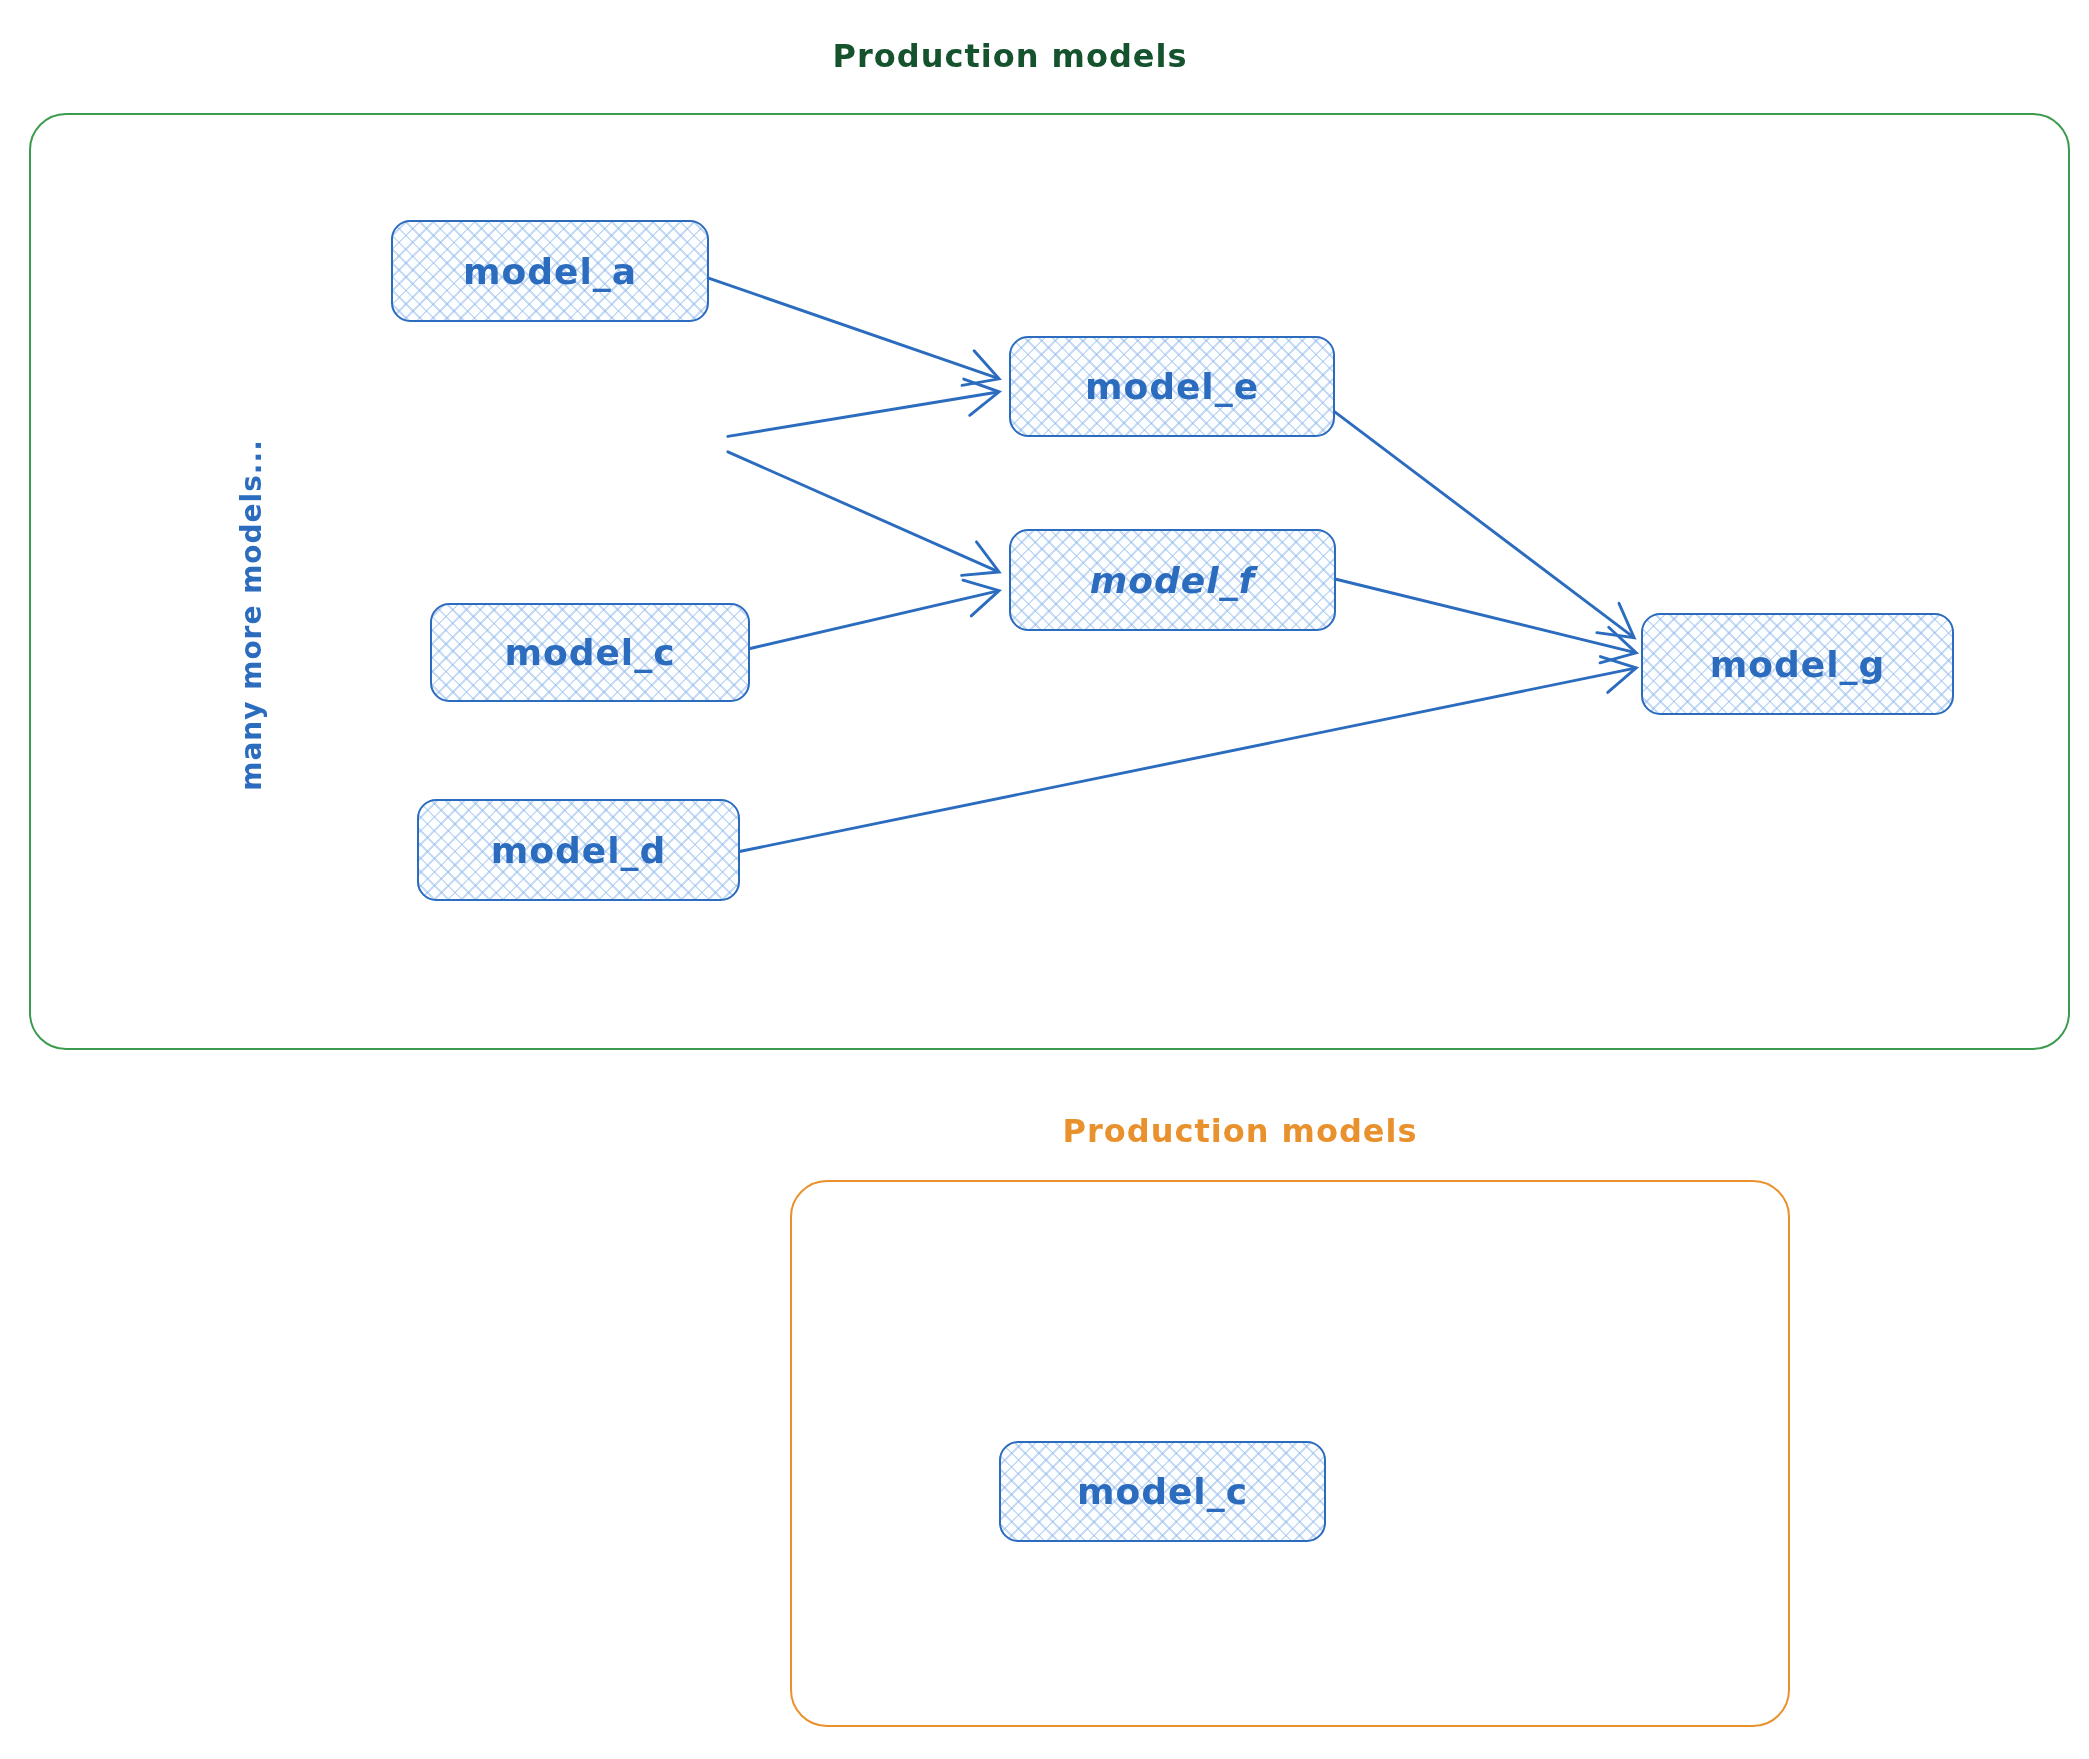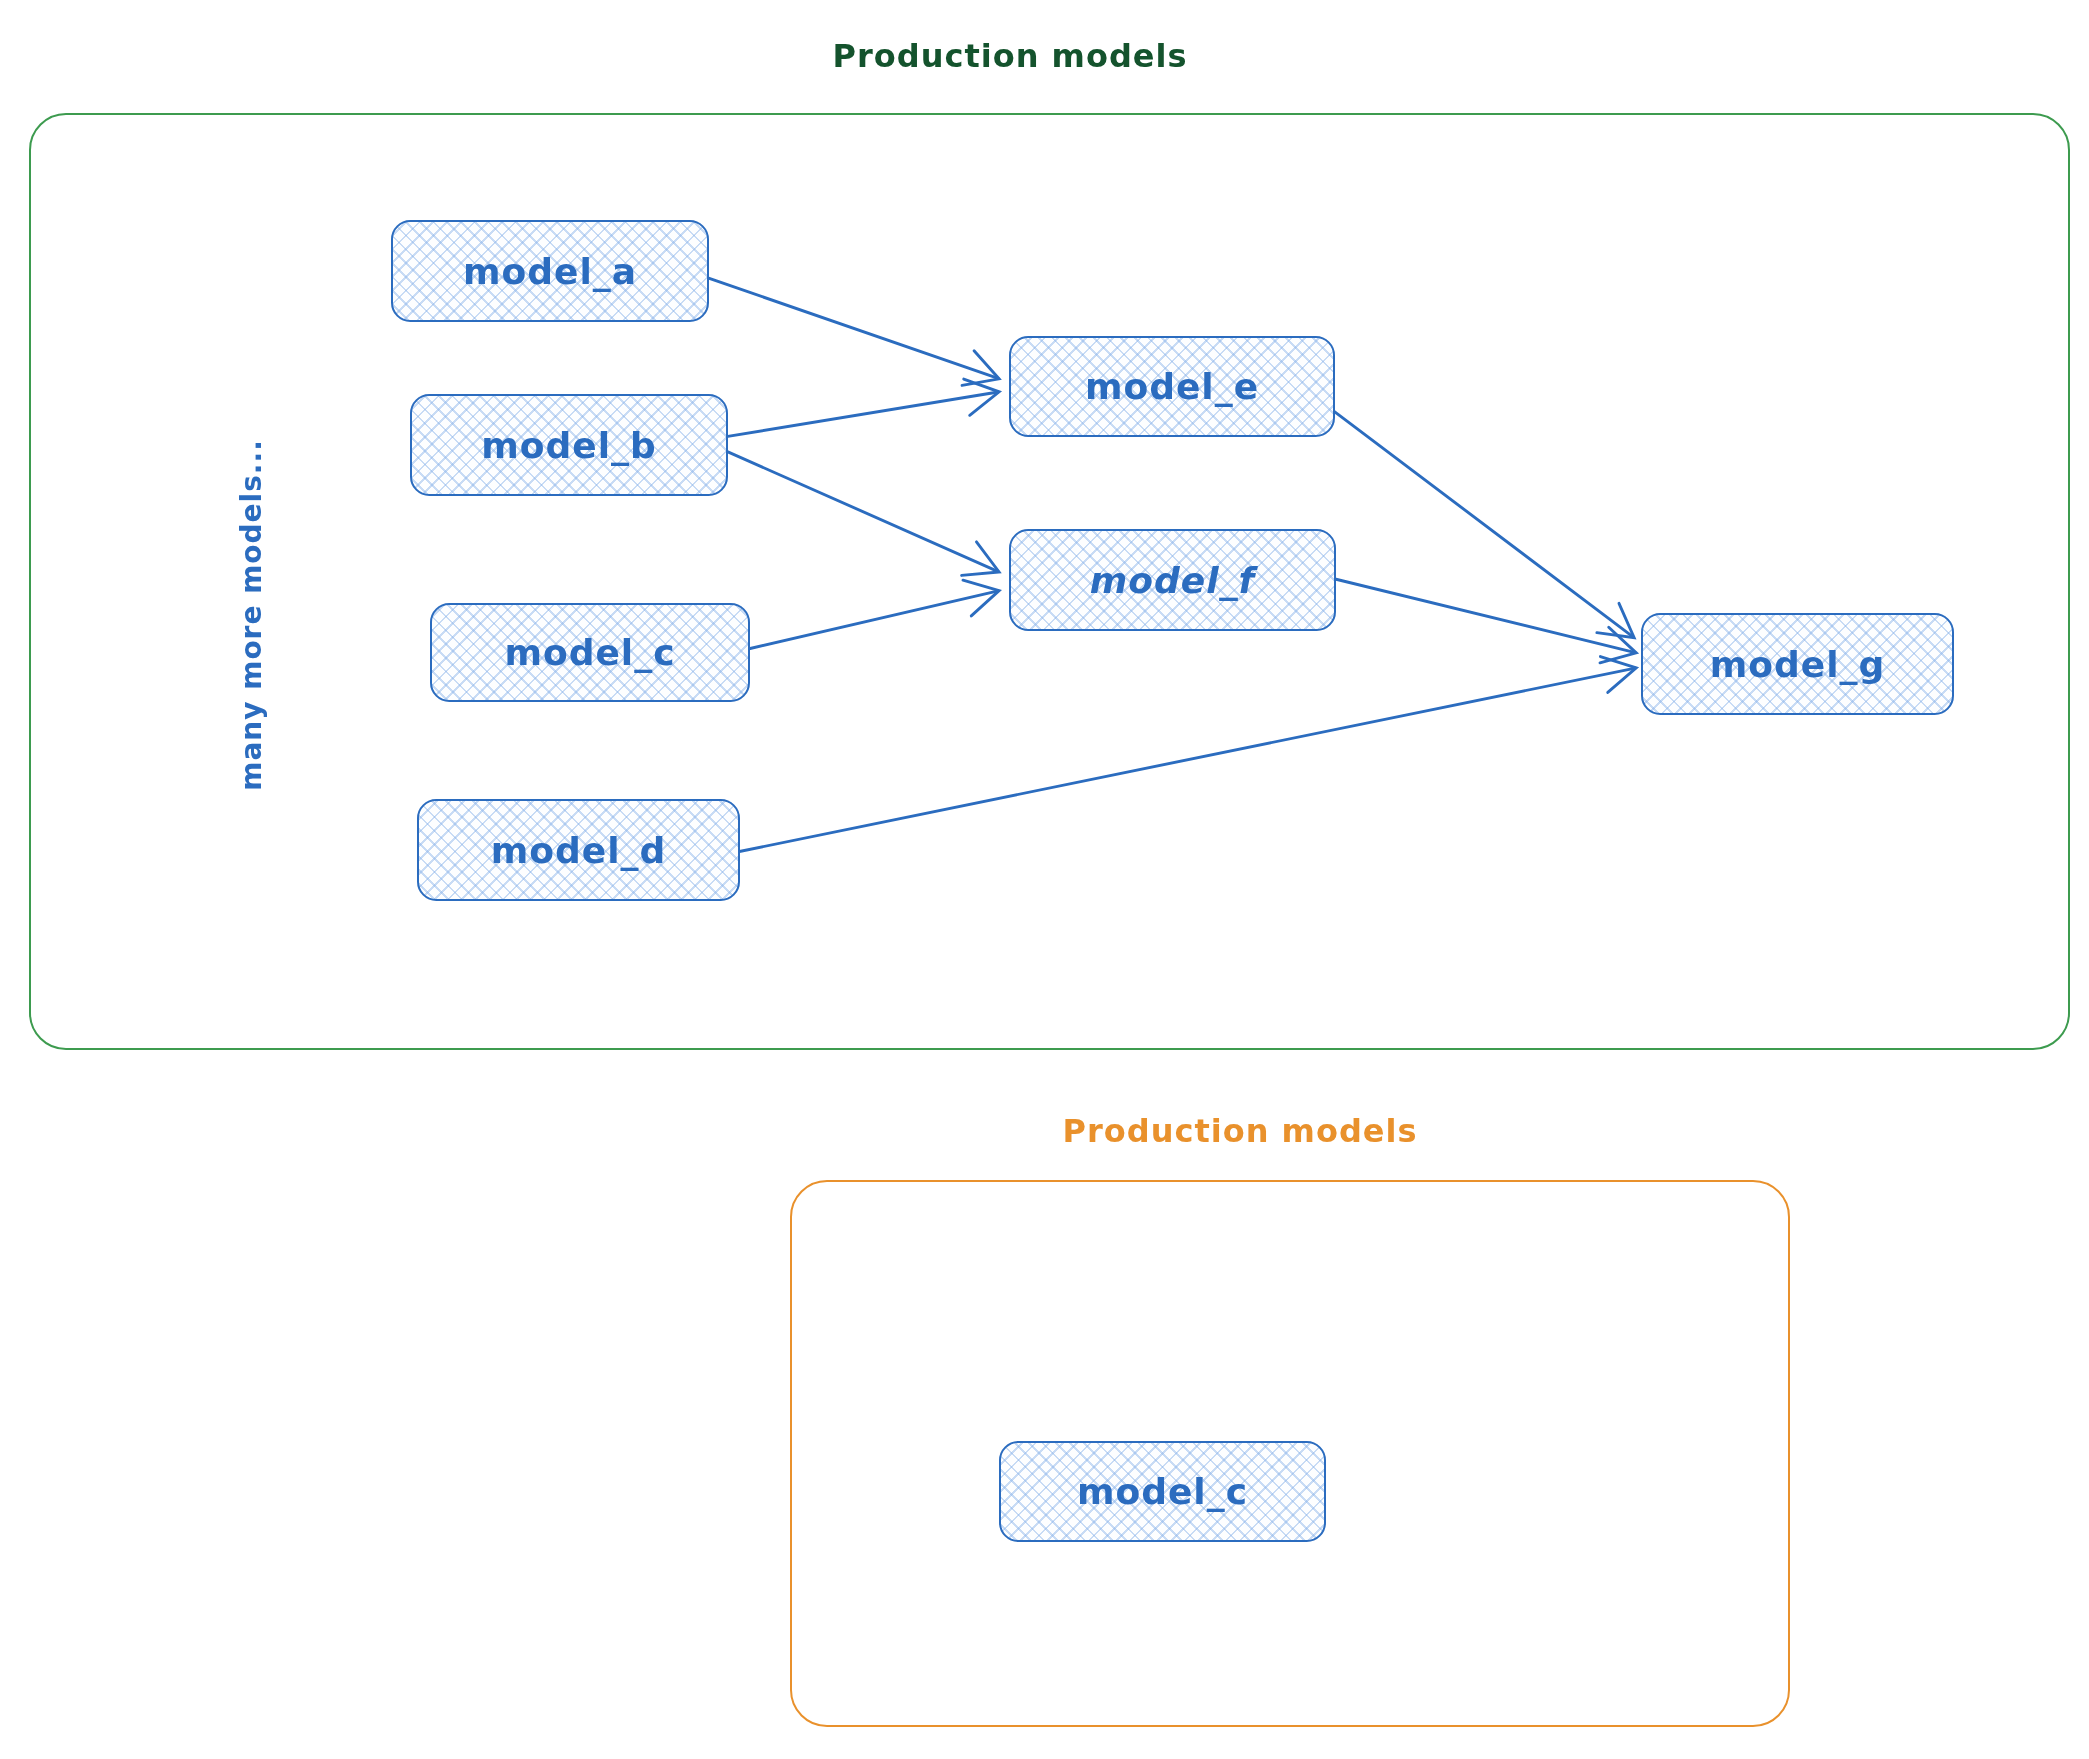--- a/index.html
+++ b/index.html
@@ -103,23 +103,20 @@
     <line x1="754" y1="468" x2="1034" y2="592" marker-end="url(#arrowhead)"></line>
     <line x1="776" y1="672" x2="1034" y2="612" marker-end="url(#arrowhead)"></line>
     <line x1="1382" y1="426" x2="1692" y2="660" marker-end="url(#arrowhead)"></line>
     <line x1="1384" y1="600" x2="1694" y2="676" marker-end="url(#arrowhead)"></line>
     <line x1="766" y1="882" x2="1694" y2="692" marker-end="url(#arrowhead)"></line>
   </svg>
 
   <div class="node model-a">
     <span>model_a</span>
   </div>
-  <div class="node model-b">
-    <span>model_b</span>
-  </div>
   <div class="node model-c">
     <span>model_c</span>
   </div>
   <div class="node model-d">
     <span>model_d</span>
   </div>
   <div class="node model-e">
     <span>model_e</span>
   </div>
   <div class="node model-f">

